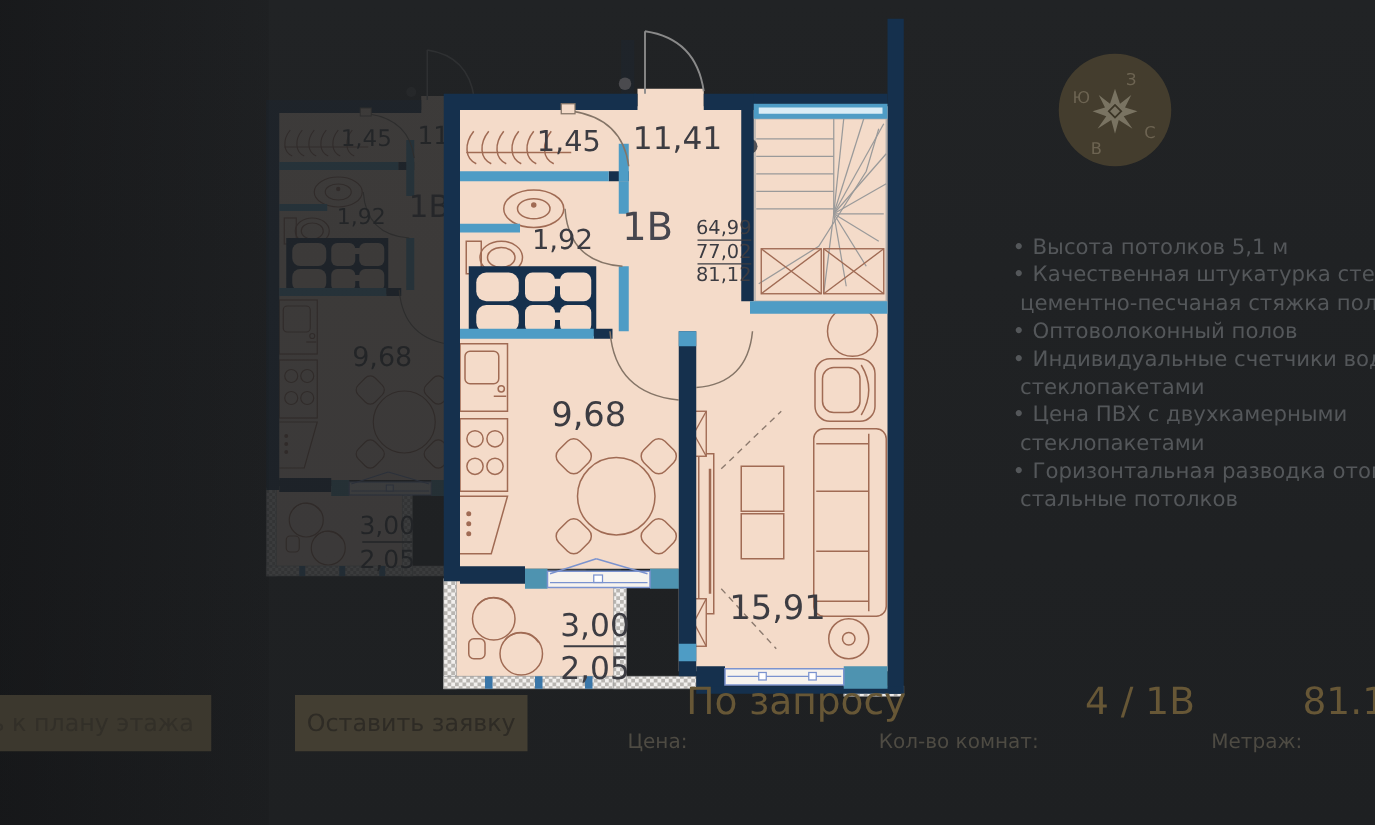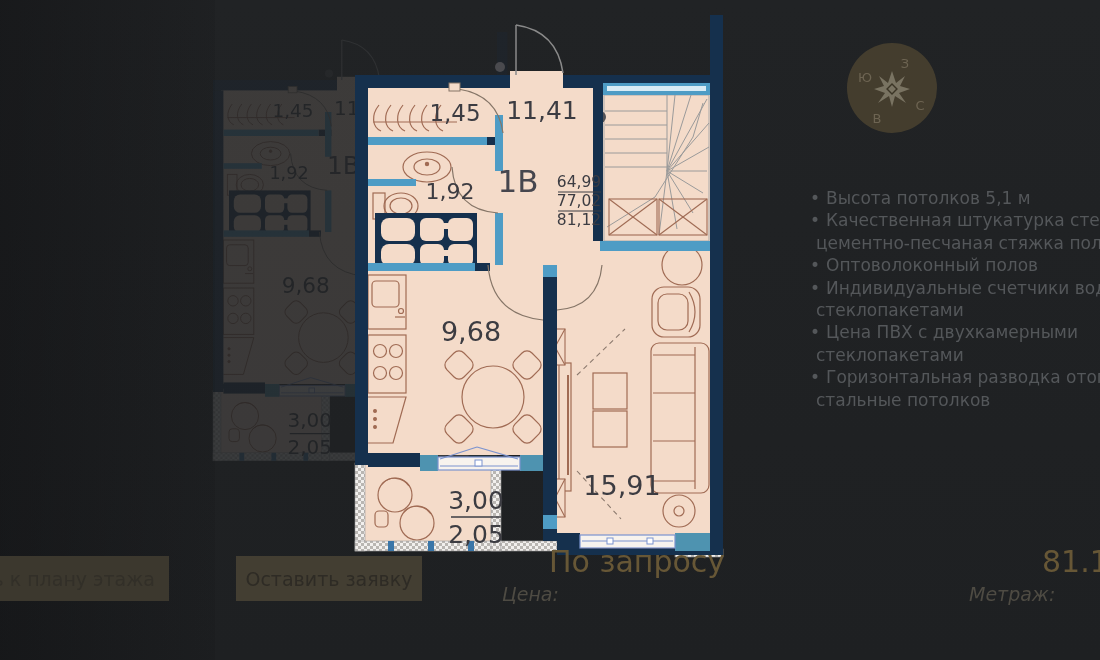--- a/index.html
+++ b/index.html
@@ -14,21 +14,21 @@
     transform:scale(.8);transform-origin:0 0;pointer-events:none;}
   #plan-bg svg,#plan-fg svg{display:block;overflow:visible;}
   #plan-fg{left:355px;top:10px;width:370px;height:545px;}
   
   #compass{left:846px;top:42px;width:92px;height:92px;}
   
   #features{left:810px;top:187px;width:430px;}
   .feat-line{height:22.4px;line-height:22.4px;font-size:17px;color:#54575a;white-space:nowrap;}
   .feat-line .b{margin-right:6px;}
   
-  .f-label{top:583px;font-size:19px;color:#4e4b43;white-space:nowrap;font-style:italic;}
+  .f-label{top:583px;font-size:16px;color:#4e4b43;white-space:nowrap;}
   .f-value{top:544px;font-size:30px;color:#675736;white-space:nowrap;}
   
   .btn{top:556px;height:45px;display:flex;align-items:center;font-size:19px;cursor:pointer;}
   #btn-back{left:-95px;width:250px;background:#3c382e;color:#322f28;justify-content:flex-end;padding-right:14px;}
   #btn-request{left:236px;width:186px;background:#433e32;color:#2e2b25;justify-content:center;}
   text{font-family:"DejaVu Sans",sans-serif;}
 </style>
 </head>
 <body>
 
@@ -526,20 +526,22 @@
     <div class="feat-line"><span class="b">•</span><span>Индивидуальные счетчики воды, те</span></div>
     <div class="feat-line"><span class="b"></span><span>стеклопакетами</span></div>
     <div class="feat-line"><span class="b">•</span><span>Цена ПВХ с двухкамерными</span></div>
     <div class="feat-line"><span class="b"></span><span>стеклопакетами</span></div>
     <div class="feat-line"><span class="b">•</span><span>Горизонтальная разводка отоплен</span></div>
     <div class="feat-line"><span class="b"></span><span>стальные потолков</span></div>
   </div>
 
   <span class="abs f-label" style="left:502px">Цена:</span>
   <span class="abs f-value" style="left:549px">По запросу</span>
+  <span class="abs f-label" style="left:703px">Кол-во комнат:</span>
+  <span class="abs f-value" style="left:868px">4 / 1В</span>
   <span class="abs f-label" style="left:969px">Метраж:</span>
   <span class="abs f-value" style="left:1042px">81.12</span>
 
   <div class="abs btn" id="btn-back">
     <span>ь к плану этажа</span>
   </div>
   <div class="abs btn" id="btn-request">
     <span>Оставить заявку</span>
   </div>
 

